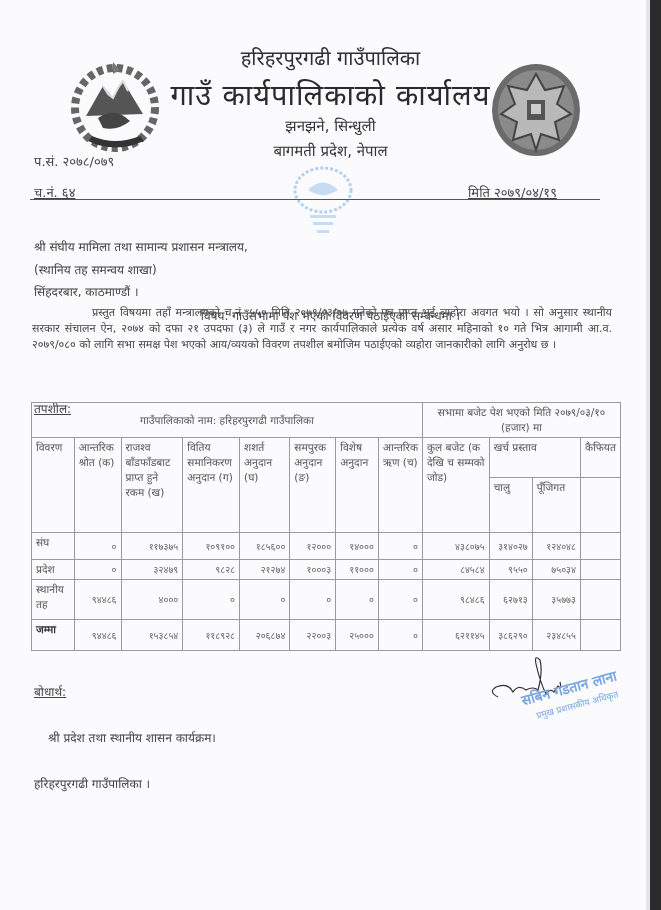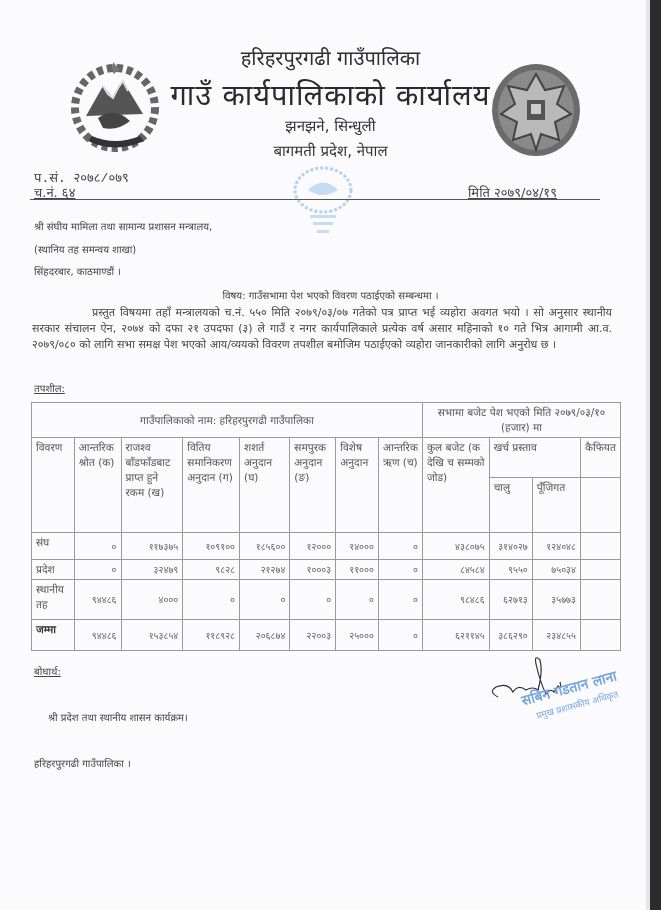--- a/index.html
+++ b/index.html
@@ -12,21 +12,21 @@
   .h1 { left:0; width:661px; text-align:center; top:44px; font-size:20px; color:#2f2f2f; }
   .h2 { left:0; width:661px; text-align:center; top:74px; font-size:29px; color:#2a2a2a; letter-spacing:1px; }
   .h3 { left:0; width:661px; text-align:center; top:115px; font-size:15px; color:#333; }
   .h4 { left:0; width:661px; text-align:center; top:140px; font-size:15px; color:#333; }
   .emblem { position:absolute; left:68px; top:56px; width:95px; height:100px; }
   .seal { position:absolute; left:489px; top:60px; width:95px; height:100px; }
   .stamp { position:absolute; left:288px; top:160px; width:70px; height:80px; opacity:.55; }
   .ref { font-size:13px; color:#444; }
   .ul { text-decoration:underline; }
   .rule { position:absolute; left:30px; top:199px; width:570px; height:1px; background:#555; }
-  .txt { font-size:10px; color:#444; }
+  .txt { font-size:12px; color:#444;margin-top:19px; }
   .para { position:absolute; left:32px; width:580px; font-size:11px; line-height:16px; color:#444; text-align:justify; }
   table.budget { position:absolute; left:31px; top:402px; width:590px; border-collapse:collapse; font-size:10.5px; color:#555; }
   table.budget td { border:1px solid #9a9a9a; padding:2px 4px; vertical-align:top; line-height:15px; }
   table.budget td.num { text-align:right; vertical-align:middle; font-size:9.5px; color:#666; }
   table.budget td.c { text-align:center; }
   .bold { font-weight:bold; color:#333; }
   .sig { position:absolute; left:478px; top:652px; width:130px; height:90px; }
 </style>
 </head>
 <body>
@@ -56,21 +56,21 @@
     <rect x="22" y="55" width="26" height="3" fill="#9cc3ea"></rect>
     <rect x="25" y="62" width="20" height="3" fill="#9cc3ea"></rect>
     <rect x="29" y="70" width="12" height="3" fill="#9cc3ea"></rect>
   </svg>
 
   <div class="abs h1">हरिहरपुरगढी गाउँपालिका</div>
   <div class="abs h2">गाउँ कार्यपालिकाको कार्यालय</div>
   <div class="abs h4">बागमती प्रदेश, नेपाल</div>
   <div class="abs h3">झनझने, सिन्धुली</div>
 
-  <div class="abs ref" style="left:34px; top:168px;font-family:Liberation Mono, monospace;">प.सं. २०७८/०७९</div>
+  <div class="abs ref" style="left:34px; top:152px;">प.सं. २०७८/०७९</div>
   <div class="abs ref ul" style="left:34px; top:183px;">च.नं. ६४</div>
   <div class="abs ref ul" style="left:468px; top:183px;">मिति २०७९/०४/१९</div>
   <div class="rule"></div>
 
   <div class="abs txt" style="left:34px; top:219px;">श्री संघीय मामिला तथा सामान्य प्रशासन मन्त्रालय,</div>
   <div class="abs txt" style="left:34px; top:242px;">(स्थानिय तह समन्वय शाखा)</div>
   <div class="abs txt" style="left:34px; top:264px;">सिंहदरबार, काठमाण्डौं ।</div>
 
   <div class="abs txt" style="left:0; width:661px; text-align:center; top:288px;">विषय: गाउँसभामा पेश भएको विवरण पठाईएको सम्बन्धमा ।</div>
 

